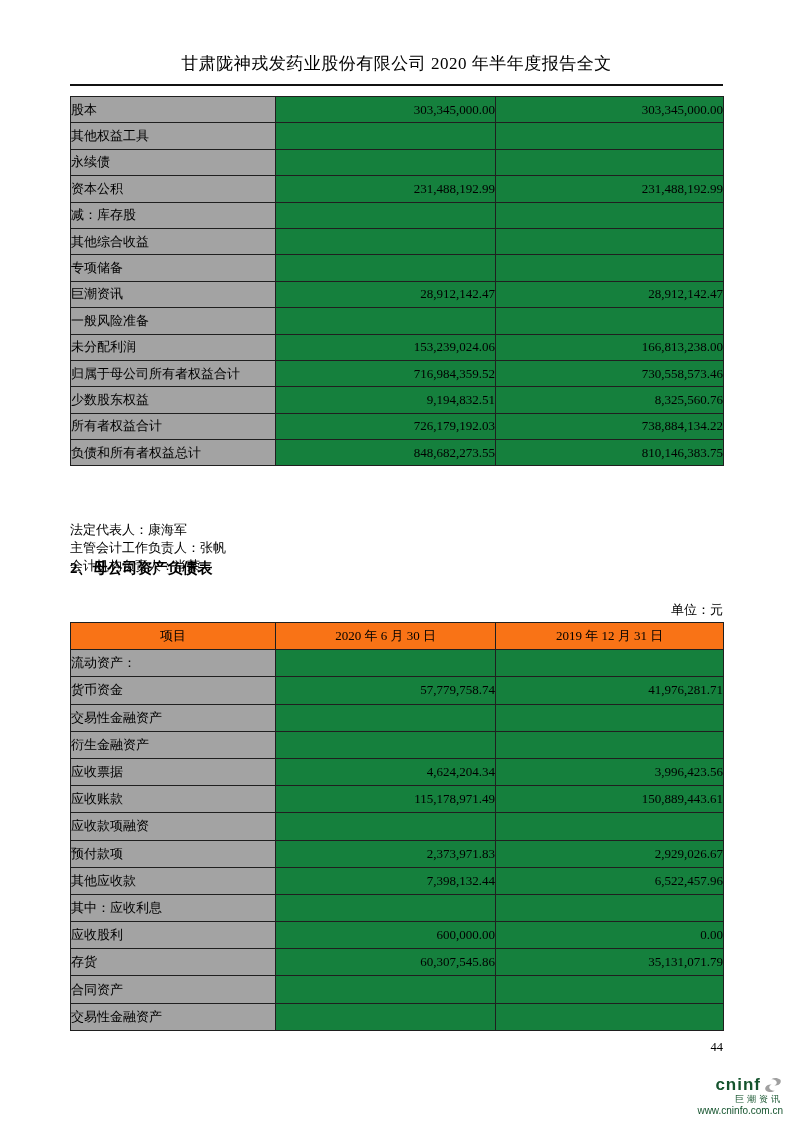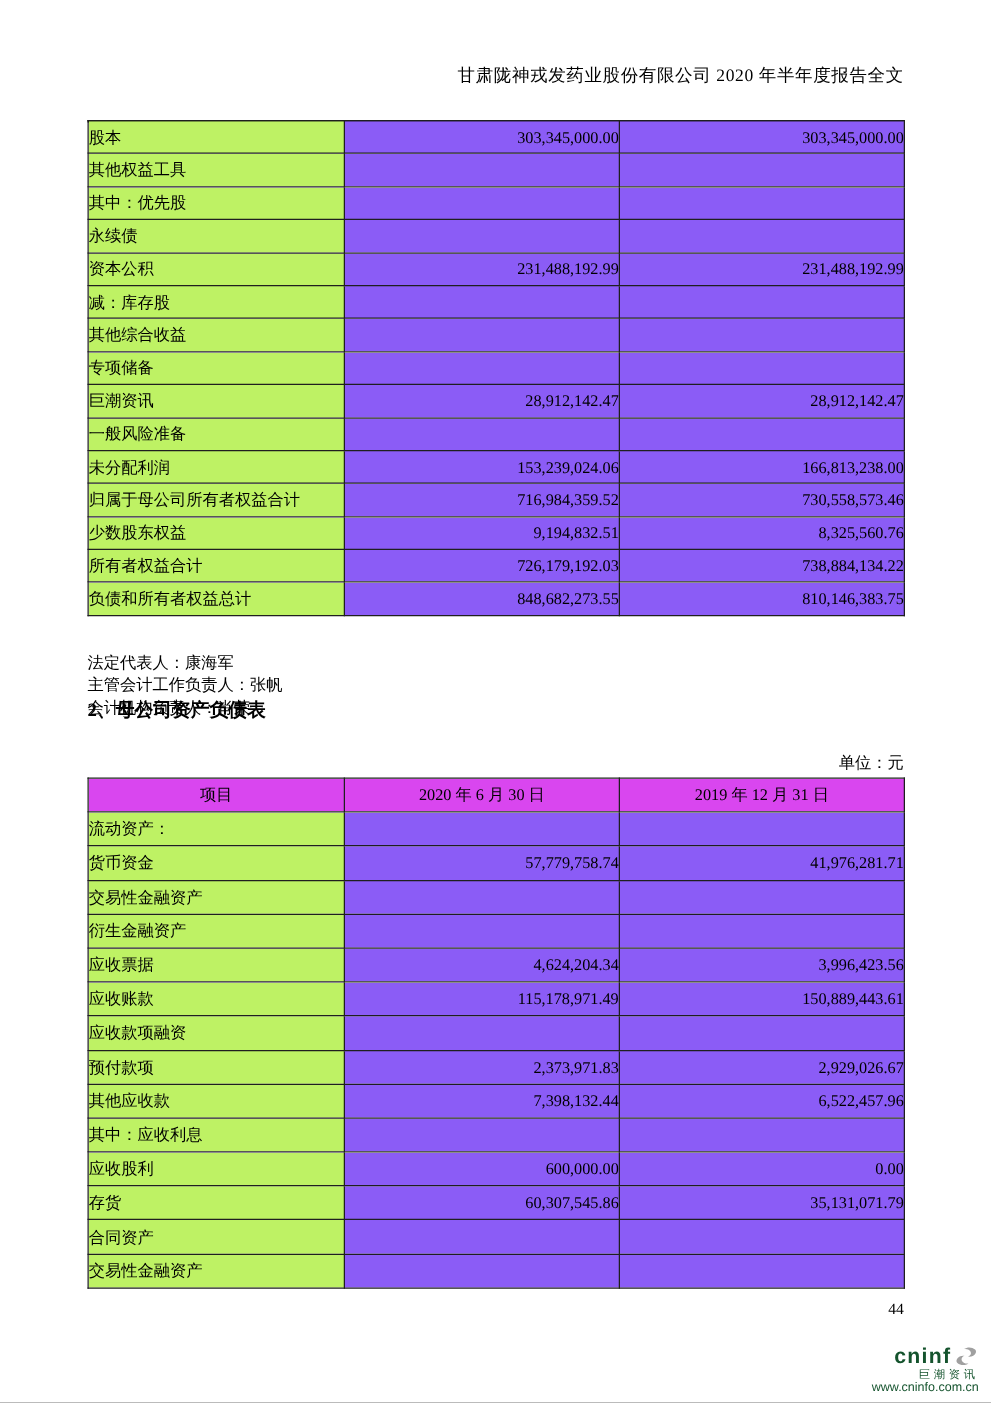--- a/index.html
+++ b/index.html
@@ -4,40 +4,40 @@
 <style>
   html,body { margin:0; padding:0; background:#888; }
   .page {
     position:relative; width:793px; height:1122px; margin:0 auto;
     background:#ffffff; overflow:hidden;
     font-family:"Liberation Serif","DejaVu Serif",serif; color:#000;
   }
   
   .doc-header {
     position:absolute; top:52px; left:70px; width:653px;
-    text-align:right; font-size:14px; letter-spacing:.5px;
-    padding-bottom:26px; border-bottom:2px solid #111;
+    text-align:center; font-size:17px; letter-spacing:.5px;
+    padding-bottom:9px; border-bottom:2px solid #111;
   }
   
   table.fin {
     position:absolute; left:70px; width:653px;
     border-collapse:collapse; table-layout:fixed;
     font-size:13px;
   }
   table.fin td, table.fin th {
     border:1px solid #1f1f1f; overflow:hidden; white-space:nowrap;
     font-weight:normal; padding:0;
   }
   #table1 { top:96px; }
   #table1 td { height:25.4px; }
   #table2 { top:622px; }
   #table2 td, #table2 th { height:26.2px; }
-  .lbl { background:#bef264; text-align:left; }
-  .num { background:#8b5cf6; text-align:right; padding-right:4px; }
-  th.hdr { background:#d946ef; text-align:center; }
+  .lbl { background:#a3a3a3; text-align:left; }
+  .num { background:#15803d; text-align:right; padding-right:4px; }
+  th.hdr { background:#f97316; text-align:center; }
   .ind0 { padding-left:6px; }
   .ind1 { padding-left:27px; }
   .ind2 { padding-left:41px; }
   .ind3 { padding-left:74px; }
   
   .signatures {
     position:absolute; top:521px; left:70px; width:653px;
     display:flex; justify-content:center; font-size:13px;flex-direction:column;
   }
   
@@ -85,25 +85,20 @@
           <td class="num">303,345,000.00</td>
           <td class="num">303,345,000.00</td>
         </tr>
 
         <tr>
           <td class="lbl ind1">其他权益工具</td>
           <td class="num"></td>
           <td class="num"></td>
         </tr>
 
-        <tr>
-          <td class="lbl ind2">其中：优先股</td>
-          <td class="num"></td>
-          <td class="num"></td>
-        </tr>
 
         <tr>
           <td class="lbl ind3">永续债</td>
           <td class="num"></td>
           <td class="num"></td>
         </tr>
 
         <tr>
           <td class="lbl ind1">资本公积</td>
           <td class="num">231,488,192.99</td>

